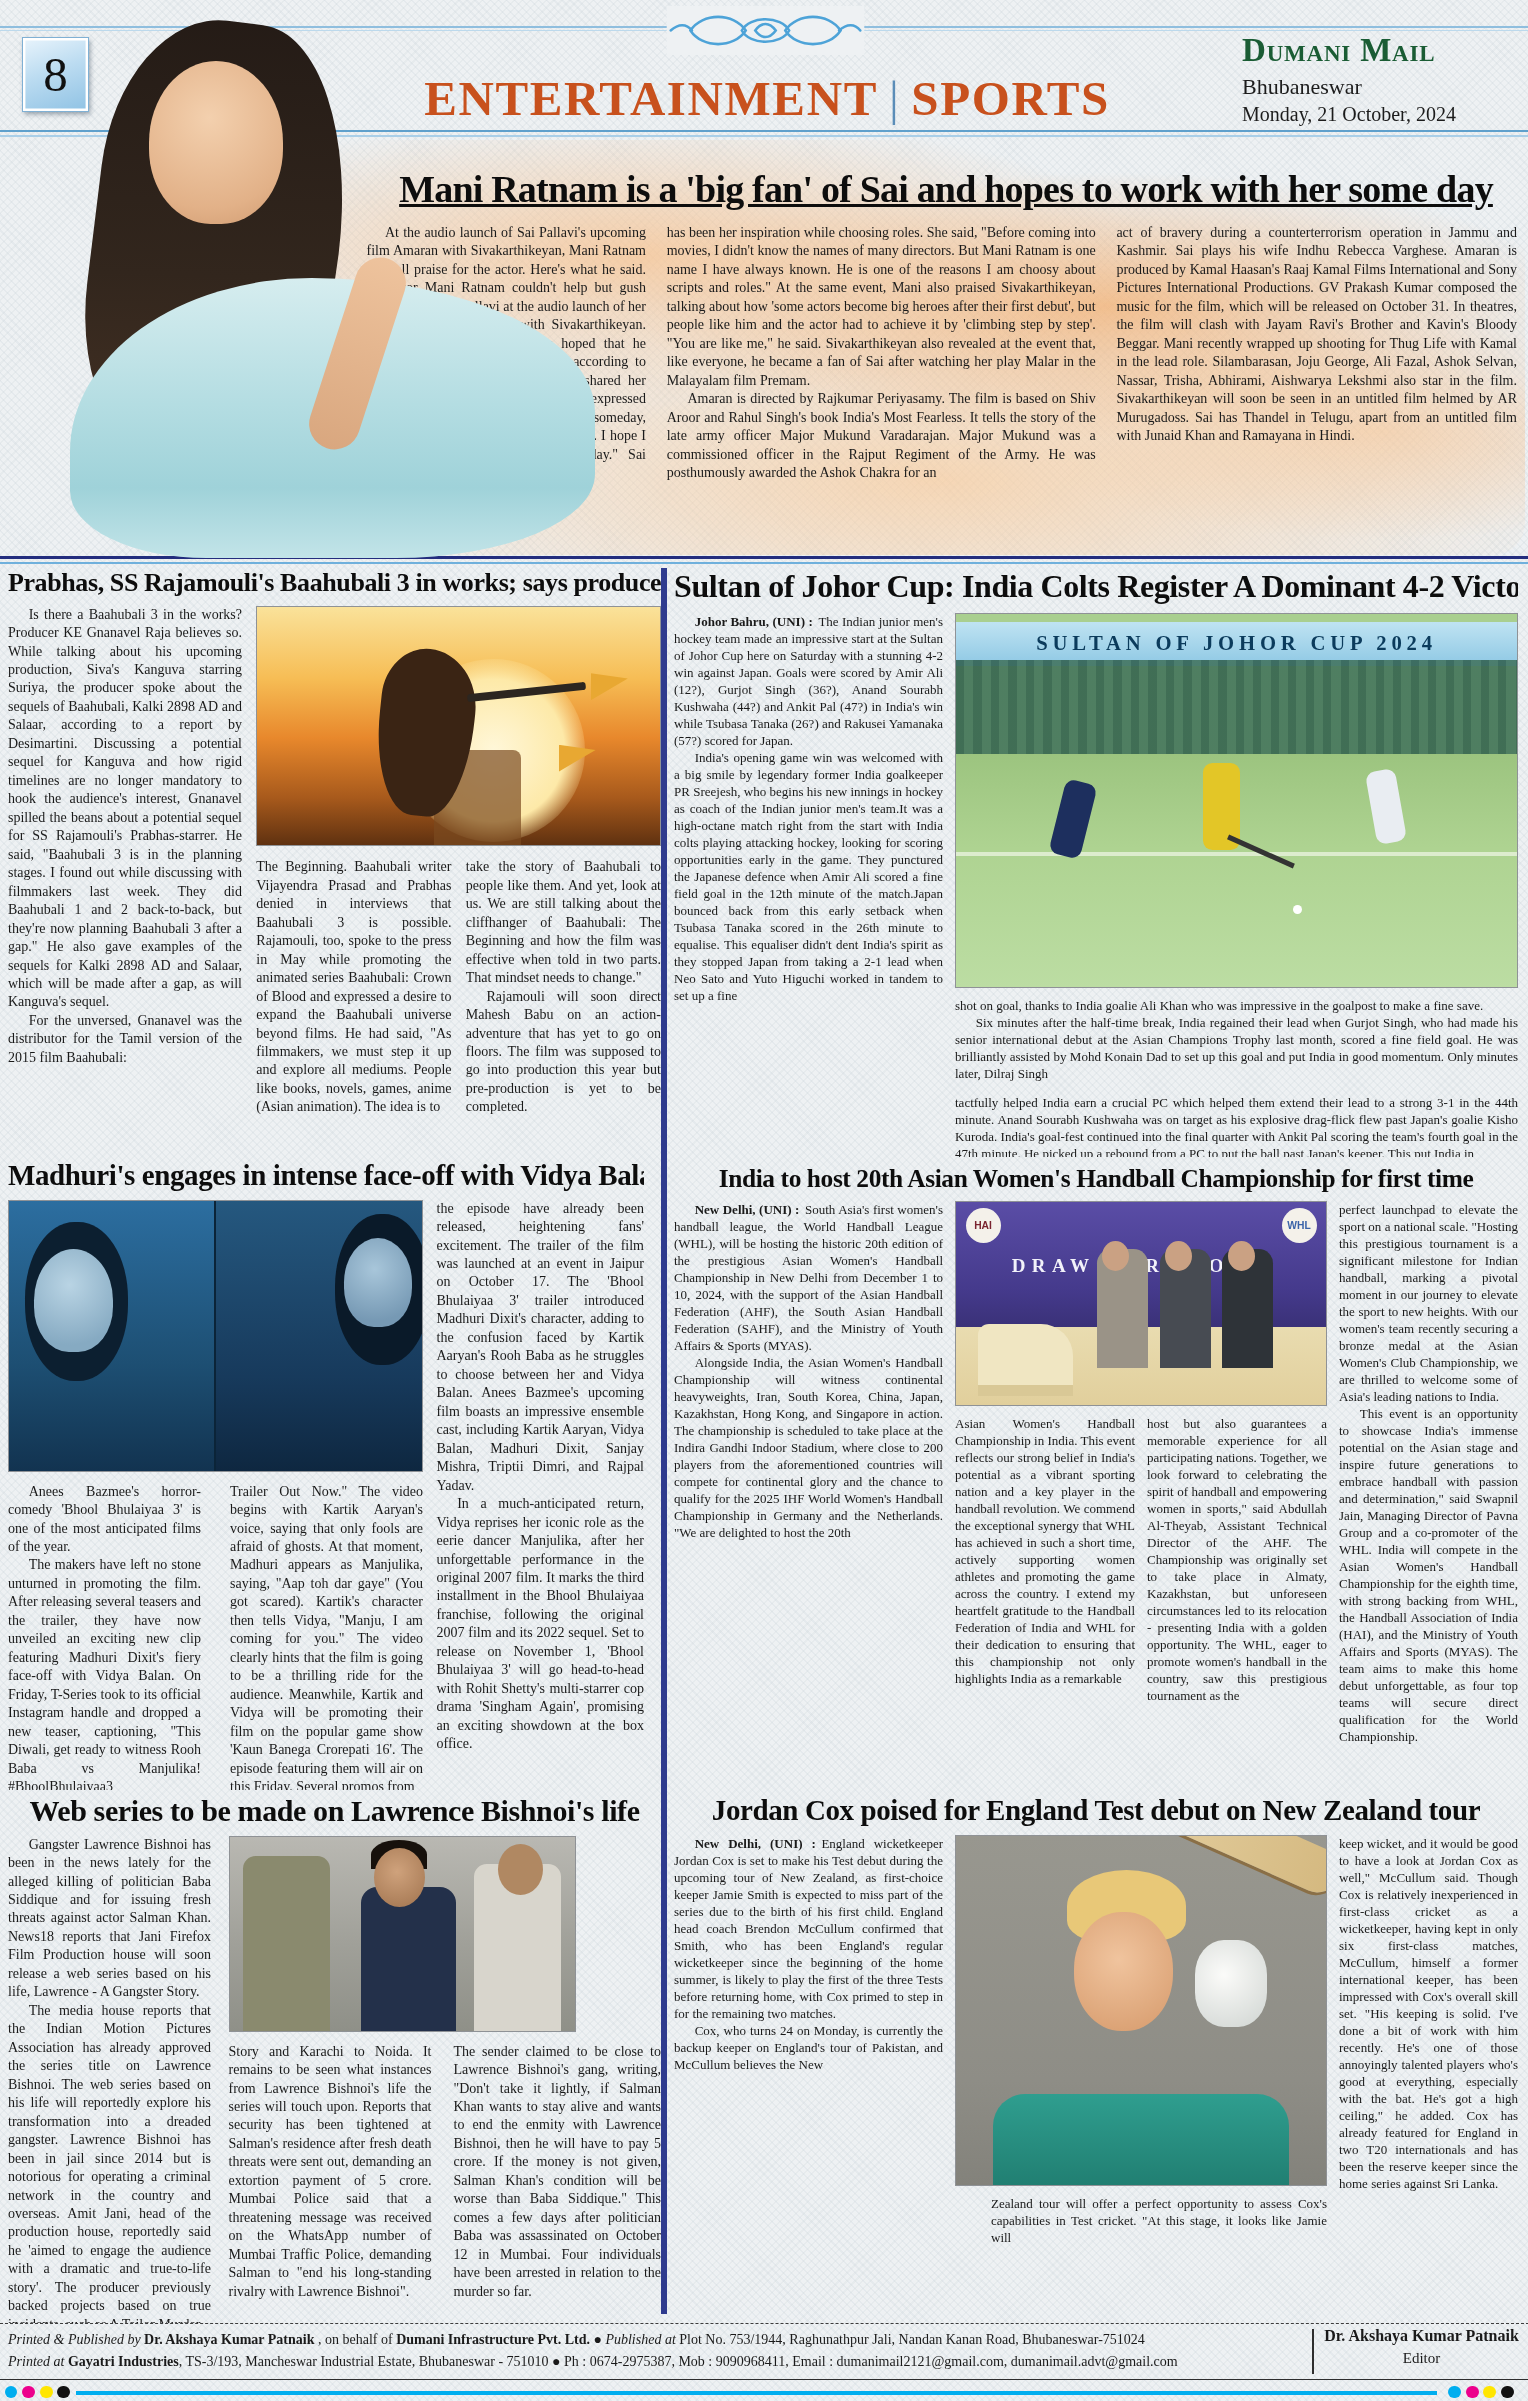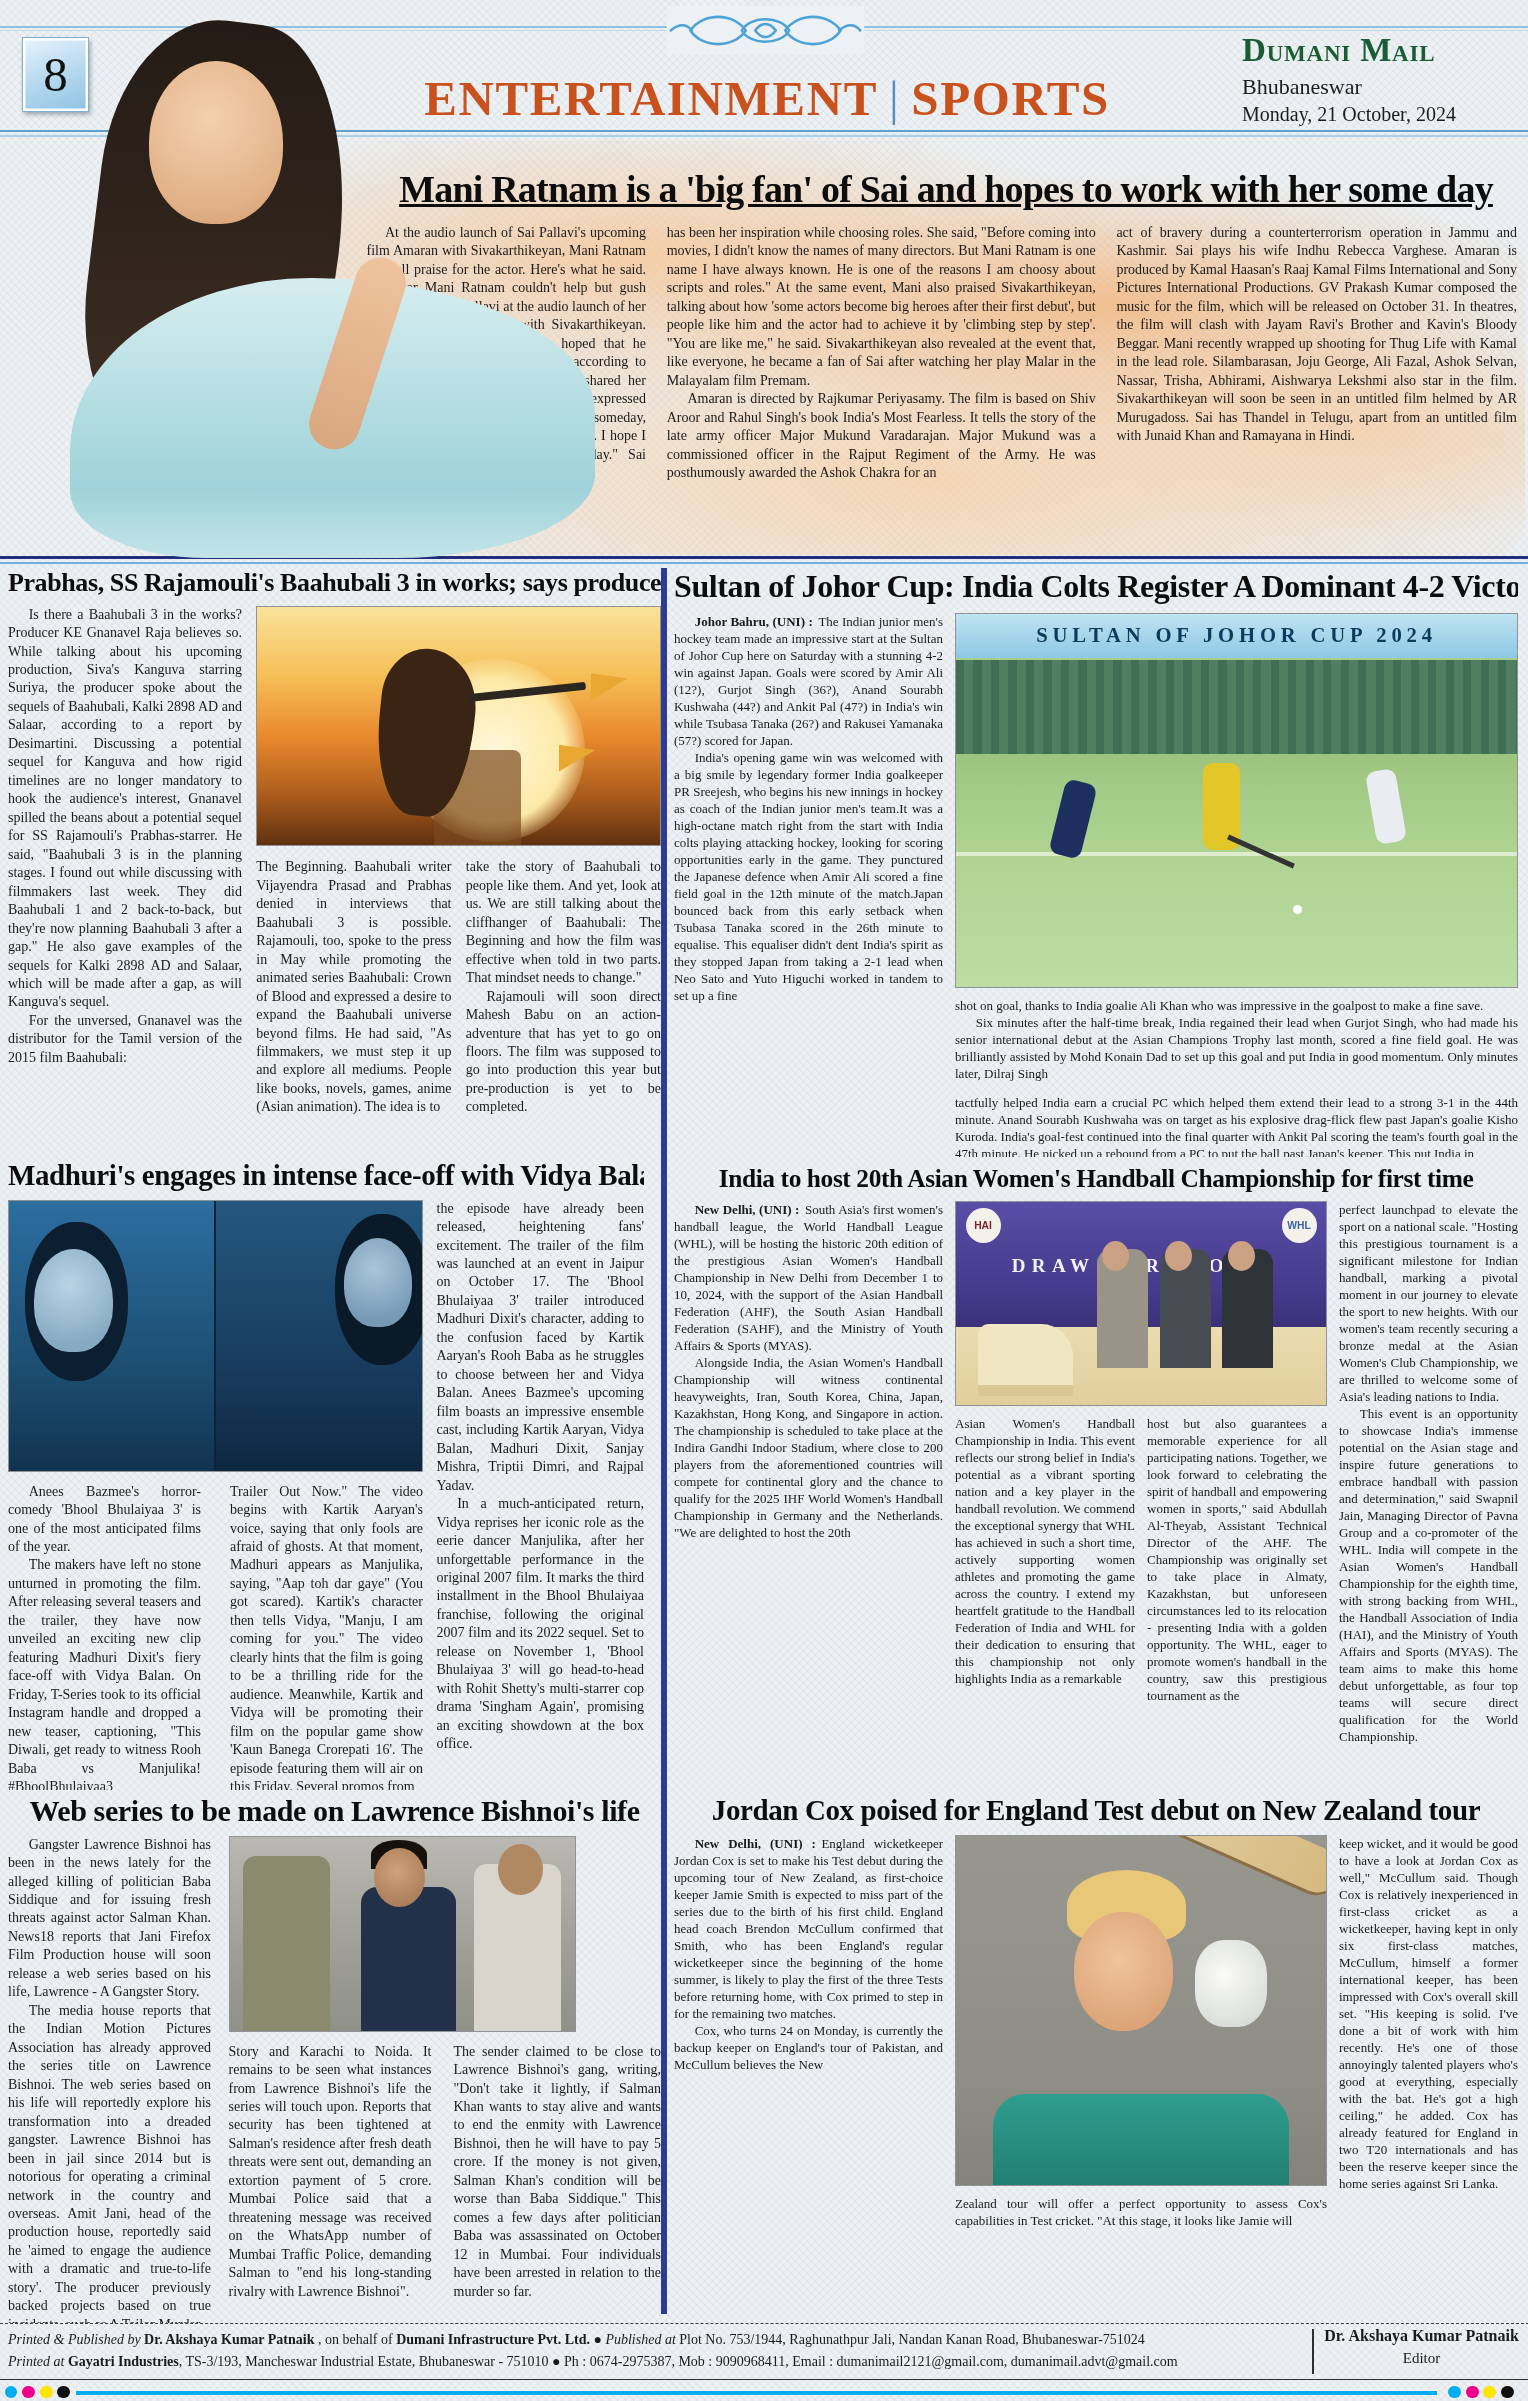--- a/index.html
+++ b/index.html
@@ -103,21 +103,21 @@
   .bb-row { display:flex; gap:14.3px; }
   .bb-c2, .bb-c3 { flex:1; }
 
   
   #sec-johor { left:674px; top:566px; width:844px; height:591px; }
   #sec-johor h2 { font-size:32px; }
   .jh-body { display:flex; gap:12px; }
   .jh-c1 { width:269px; }
   .jh-right { flex:1; }
   .photo-hockey { height:375px; margin-bottom:9.5px; background:#a9cf8f; }
-  .hk-banner { position:absolute; left:0; top:0; width:100%; height:44px;
+  .hk-banner { position:absolute; left:0; top:8px; width:100%; height:44px;
     background:linear-gradient(180deg,#bfe3f2,#8ec8e4); display:flex; align-items:center; justify-content:center;
     color:#0b3b5c; font-weight:bold; font-size:20.7px; letter-spacing:4.8px; white-space:nowrap; }
   .hk-fence { position:absolute; left:0; top:46px; width:100%; height:94px;
     background:repeating-linear-gradient(90deg,#2e5d4b 0 8px, #3f7059 8px 17.5px); opacity:.85; }
   .hk-field { position:absolute; left:0; top:140px; width:100%; height:235px;
     background:linear-gradient(180deg,#9cc47f 0%, #aed391 40%, #bcdda3 100%); }
   .hk-line { position:absolute; left:0; top:238px; width:100%; height:4px; background:#e8f2dd; opacity:.8; }
   .hk-p1 { position:absolute; left:18%; top:45%; width:32px; height:76px; background:#1d2f5e; border-radius:9.5px; transform:rotate(14deg); }
   .hk-p2 { position:absolute; left:44%; top:40%; width:37px; height:87px; background:#e3c627; border-radius:9.5px; }
   .hk-p3 { position:absolute; left:74%; top:42%; width:30px; height:73px; background:#e9edf2; border-radius:9.5px; transform:rotate(-10deg); }
@@ -206,21 +206,21 @@
   .cx-bat { position:absolute; right:-6%; top:-8%; width:238px; height:45px; background:linear-gradient(90deg,#e6d2a4,#d4b87f);
     border-radius:22px; transform:rotate(24deg); box-shadow:0 3.2px 0 #8a6f46; }
   .cx-hair { position:absolute; left:30%; top:10%; width:119px; height:72px; border-radius:50% 50% 30% 30%; background:#e8c878; }
   .cx-face { position:absolute; left:32%; top:22%; width:99px; height:119px; border-radius:48%;
     background:radial-gradient(circle at 45% 40%, #f0c49e, #dba275 80%); }
   .cx-shirt { position:absolute; left:10%; bottom:0; width:80%; height:26%;
     background:linear-gradient(180deg,#2f9e8f,#217f72); border-radius:32px 32px 0 0; }
   .cx-glove { position:absolute; right:16%; top:30%; width:72px; height:87px; border-radius:40%;
     background:radial-gradient(circle at 40% 40%, #fbfbf9, #d8dcd9 80%); }
   .cx-row { display:flex; gap:12px; }
-  .cx-c2, .cx-c3 { flex:1; }
+  .cx-c2, .cx-c3 { flex:1;margin-left:36px; }
   .cx-c4 { flex:1; }
 
   
   .footer { position:absolute; left:0; top:2323px; width:1529px; height:57px;
     border-top:1.6px dashed #3c3c3c; border-bottom:1.6px solid #2e2e2e;
     display:flex; align-items:stretch; background:transparent; }
   .ft-left { flex:1; padding:4.8px 12.7px 3.2px 8px; font-size:14px; line-height:1.6; white-space:nowrap; overflow:hidden; }
   .ft-left em { font-style:italic; }
   .ft-left strong { font-weight:bold; }
   .ft-sep { width:1.6px; background:#2e2e2e; margin:4.8px 0; }

